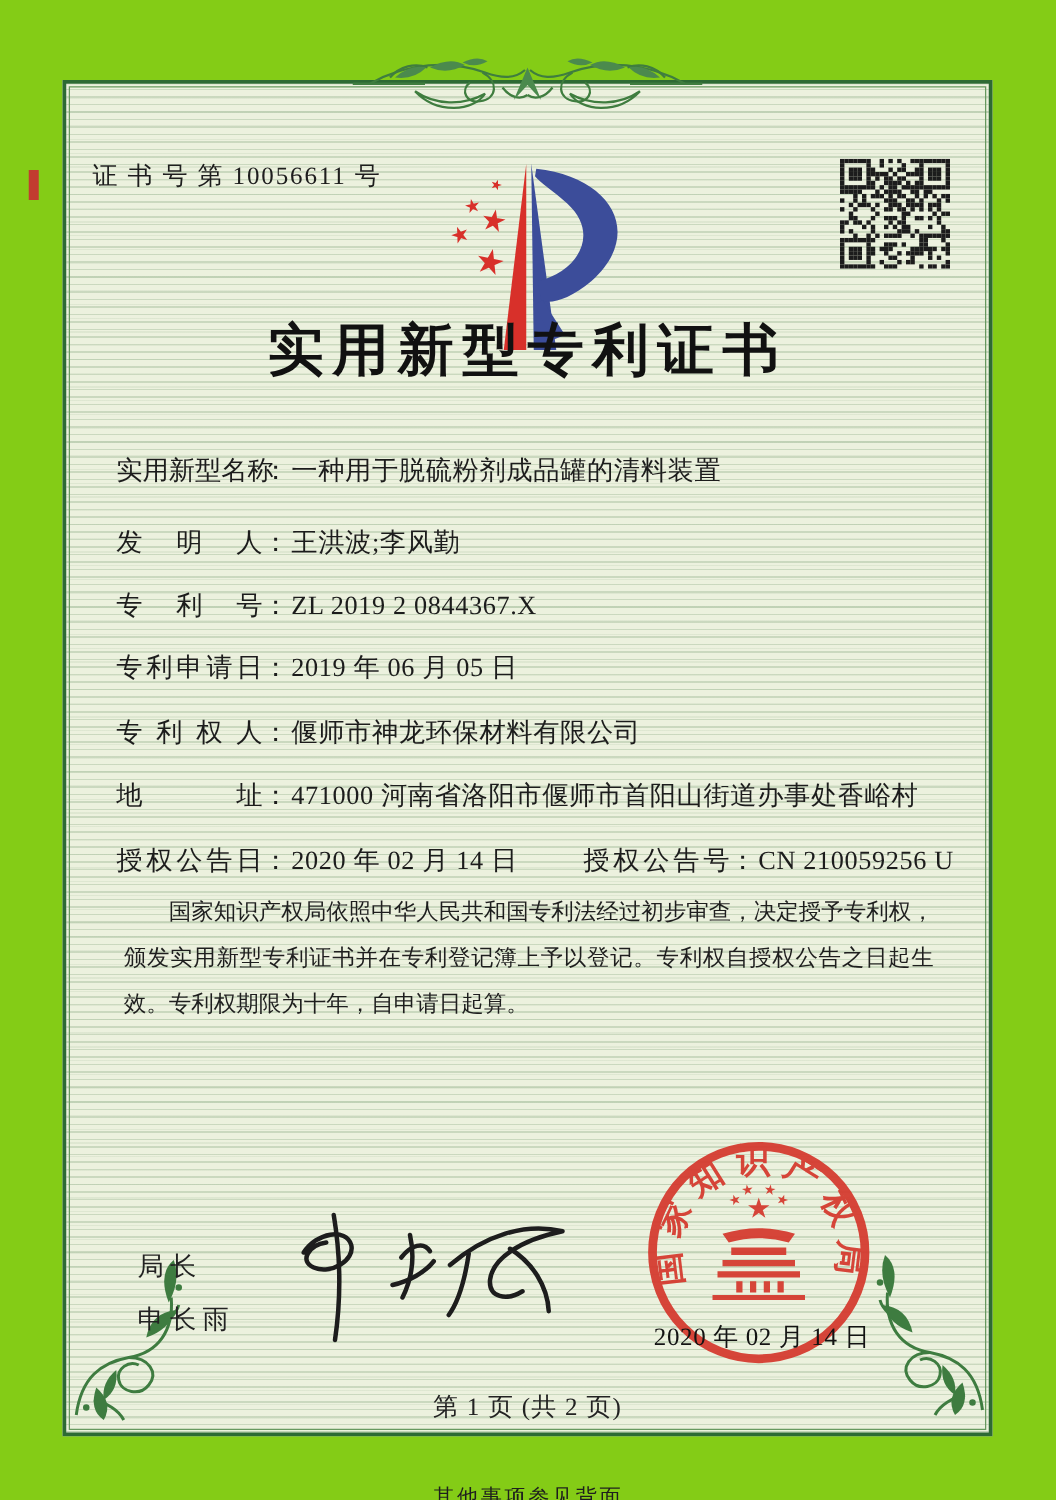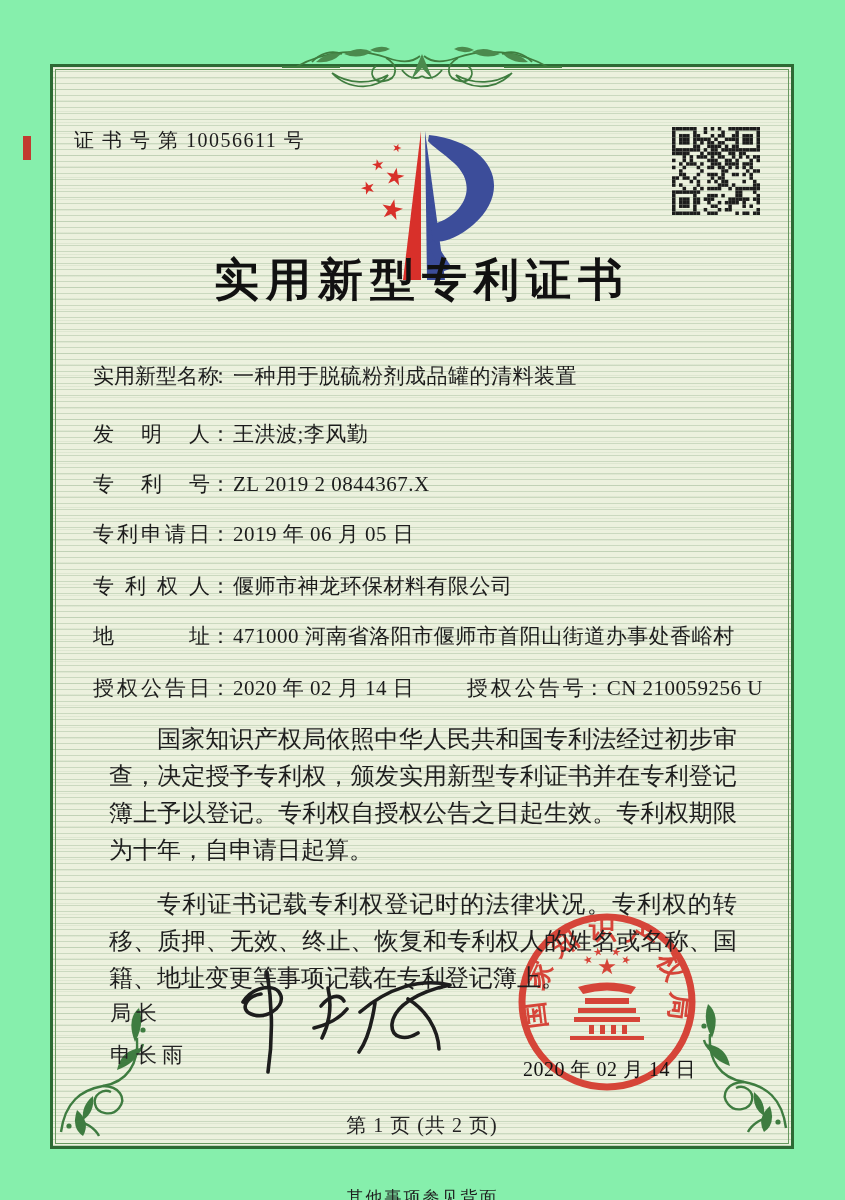--- a/index.html
+++ b/index.html
@@ -1,18 +1,18 @@
 <!DOCTYPE html>
 <html><head>
 <meta charset="utf-8">
 <style>
   html,body{margin:0;padding:0;background:#e8e4d4;}
   .page{
     position:relative;width:845px;height:1200px;margin:0 auto;
-    background:#86efac;overflow:hidden;
+    background:#84cc16;overflow:hidden;
     font-family:"Liberation Serif","DejaVu Serif",serif;color:#222;
   }
   
   .frame{
     position:absolute;left:50px;top:64px;width:738px;height:1079px;
     border:3px solid #2d6a34;z-index:1;
     background-color:#ecf1de;
     background-image:
       repeating-linear-gradient(0deg, rgba(124,160,118,.30) 0 1px, transparent 1px 6px),
       repeating-linear-gradient(0deg, rgba(124,160,118,.12) 0 1px, transparent 1px 11px);
@@ -39,21 +39,21 @@
   .flabel{display:inline-block;width:117px;text-align:justify;text-align-last:justify;vertical-align:bottom;}
   .colon{display:inline-block;margin-right:2px;}
   .fvalue{letter-spacing:.5px;}
   .row1{top:362px}.row2{top:420px}.row3{top:470px}.row4{top:520px}
   .row5{top:572px}.row6{top:622px}
   .row7{top:674px;display:flex;}
   .row7 .gap{width:86px;}
   
   .bodytext{position:absolute;left:92px;top:704px;width:662px;z-index:4;}
   .bodytext p{
-    margin:17px;font-size:24px;line-height:37px;text-indent:2em;
+    margin:7px;font-size:18px;line-height:37px;text-indent:2em;
     text-align:justify;color:#1e1e1e;
   }
   
   .director-title{position:absolute;left:110px;top:999px;font-size:21px;letter-spacing:5px;z-index:4;}
   .director-name{position:absolute;left:110px;top:1041px;font-size:21px;letter-spacing:5px;z-index:4;}
   .signature{position:absolute;left:225px;top:950px;width:250px;height:132px;z-index:5;}
   .seal{position:absolute;left:512px;top:907px;width:190px;height:190px;z-index:3;opacity:.93;}
   .seal-date{position:absolute;left:523px;top:1056px;font-size:20px;letter-spacing:.5px;color:#131313;z-index:5;}
   
   .page-footer{position:absolute;left:50px;width:744px;top:1112px;text-align:center;font-size:20px;letter-spacing:1px;z-index:4;color:#222;}
@@ -474,21 +474,20 @@
   <div class="frow row6"><span class="flabel">地址</span><span class="colon">：</span><span class="fvalue">471000 河南省洛阳市偃师市首阳山街道办事处香峪村</span></div>
 
   <div class="frow row7">
     <span><span class="flabel">授权公告日</span><span class="colon">：</span><span class="fvalue">2020 年 02 月 14 日</span></span>
     <span class="gap"></span>
     <span><span class="flabel">授权公告号</span><span class="colon">：</span><span class="fvalue">CN 210059256 U</span></span>
   </div>
 
   <div class="bodytext">
     <p>国家知识产权局依照中华人民共和国专利法经过初步审查，决定授予专利权，颁发实用新型专利证书并在专利登记簿上予以登记。专利权自授权公告之日起生效。专利权期限为十年，自申请日起算。</p>
-    <p>专利证书记载专利权登记时的法律状况。专利权的转移、质押、无效、终止、恢复和专利权人的姓名或名称、国籍、地址变更等事项记载在专利登记簿上。</p>
   </div>
 
   <div class="director-title">局长</div>
   <div class="director-name">申长雨</div>
 
   <svg class="signature" viewBox="0 0 250 132">
     <g stroke="#1d1d1d" stroke-width="3.6" fill="none" stroke-linecap="round" stroke-linejoin="round">
       <path d="M18 52 c10 -16 34 -20 38 -6 c3 12 -16 24 -30 18 c-12 -5 -4 -18 10 -20"></path>
       <path d="M42 22 c5 30 6 66 1 100"></path>
       <path d="M96 56 c8 -10 18 -13 23 -5"></path>

